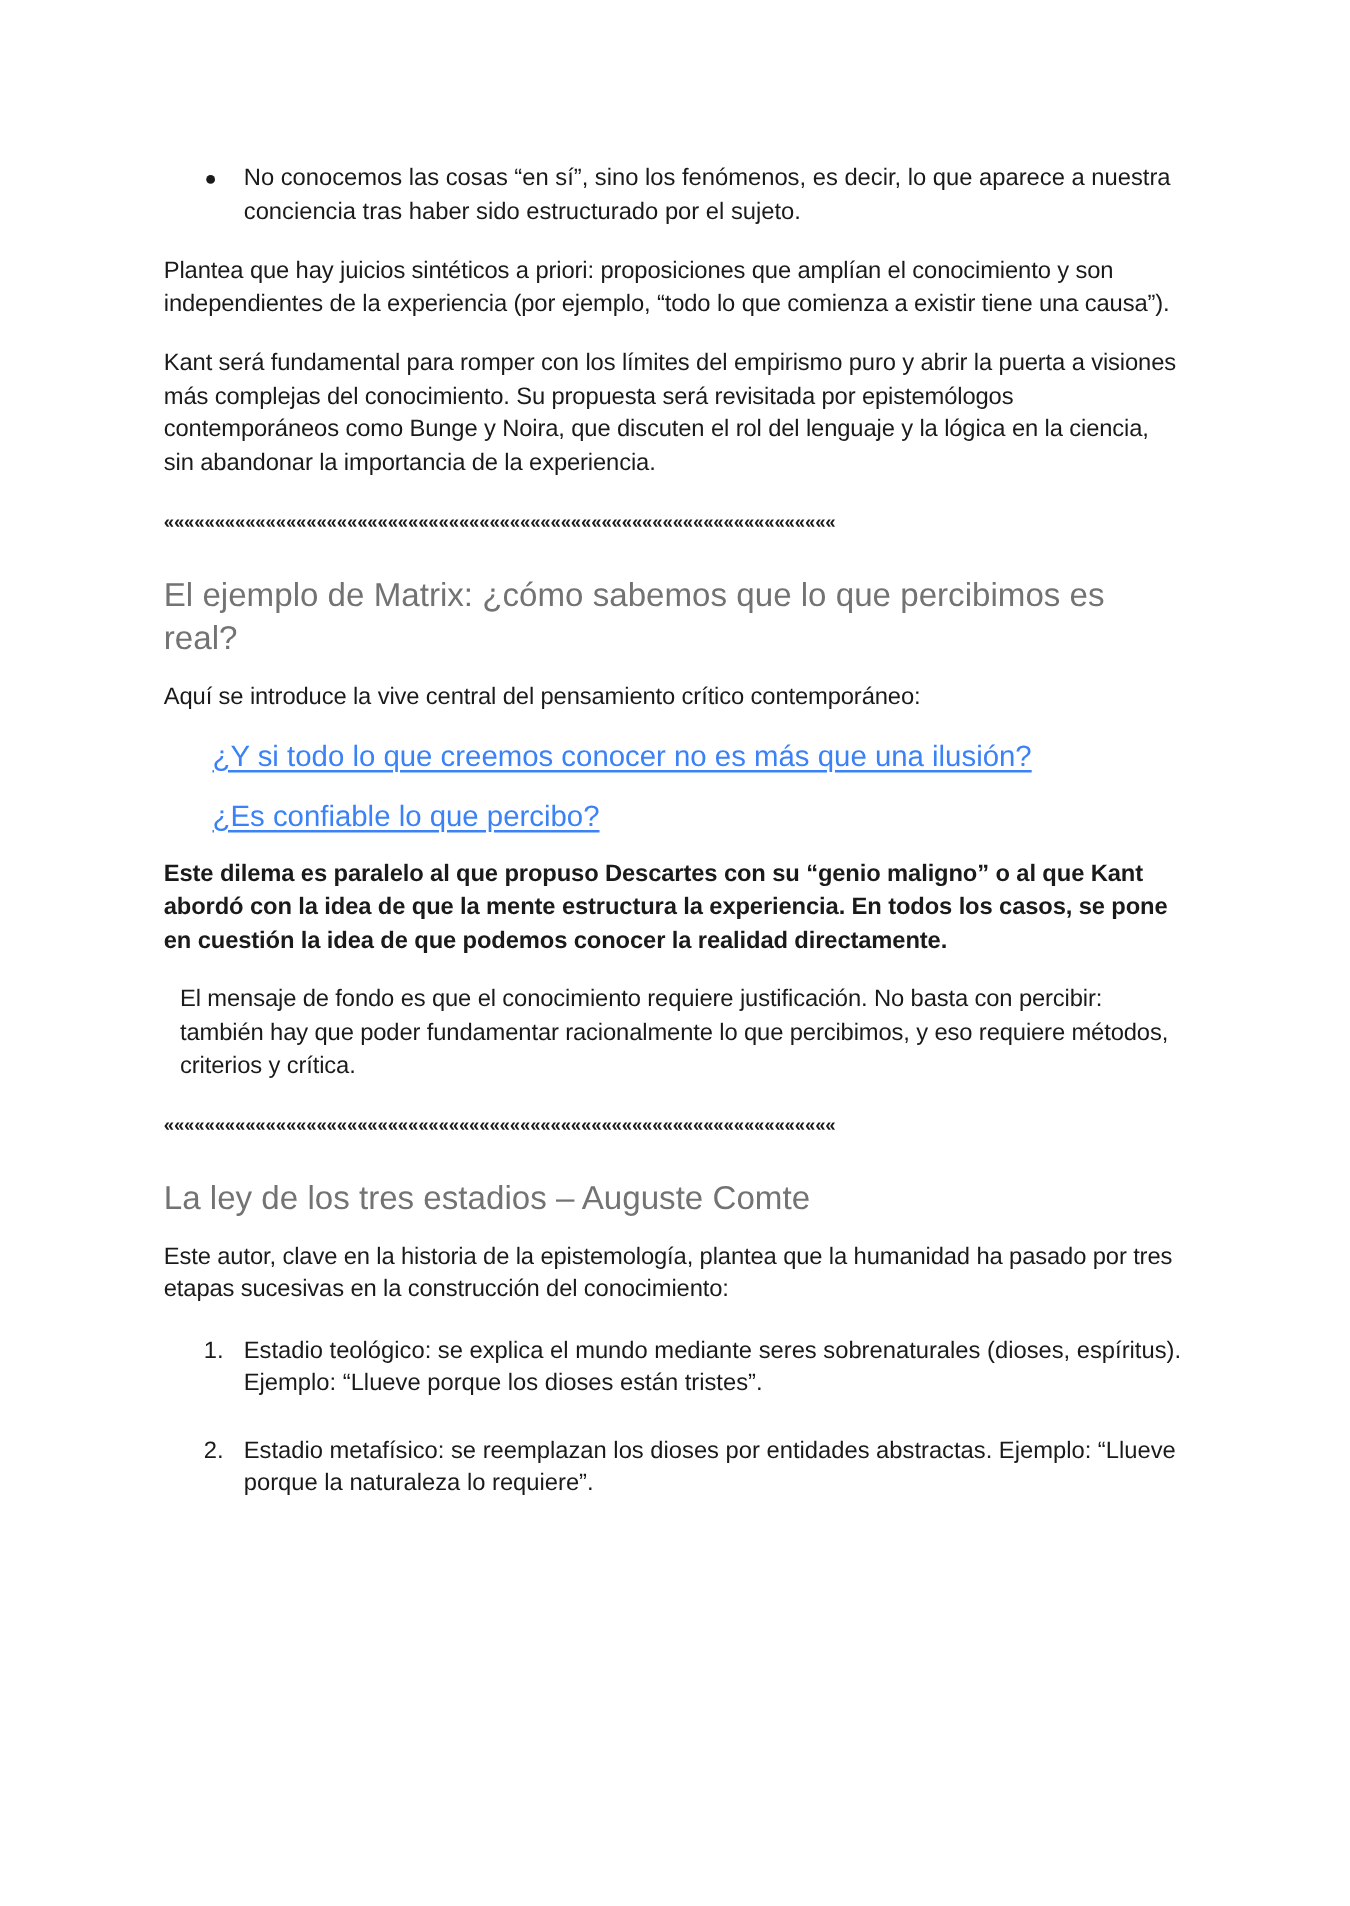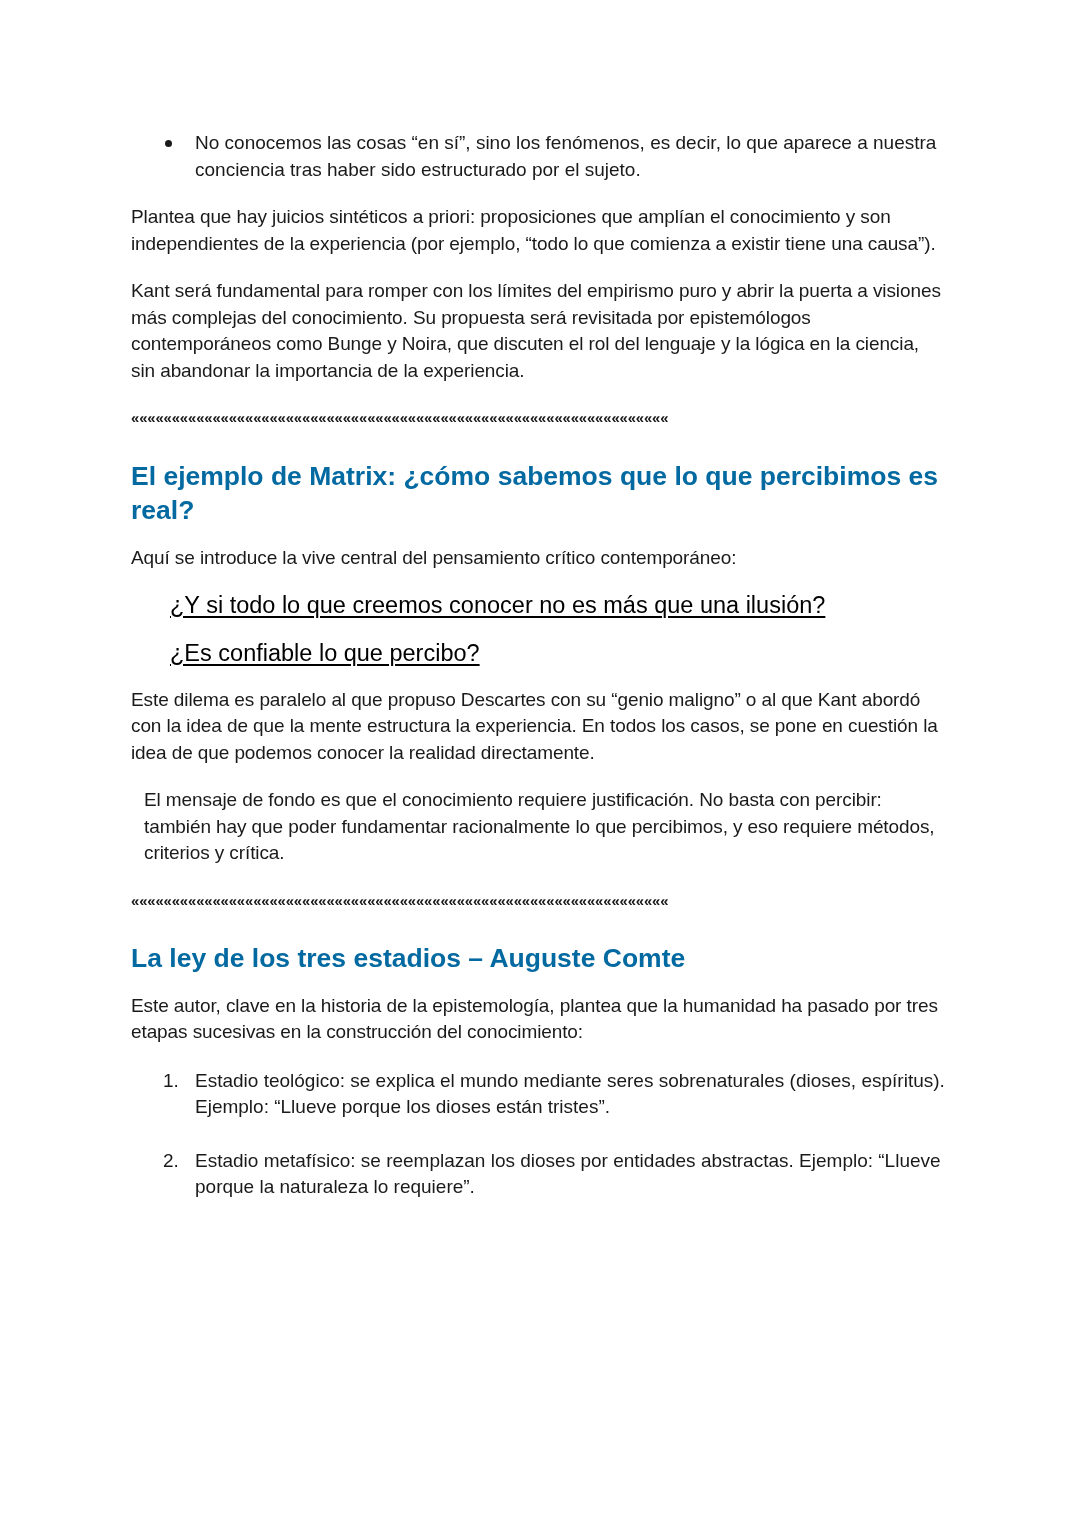--- a/index.html
+++ b/index.html
@@ -51,33 +51,33 @@
       font-size: 15px;
       letter-spacing: -0.2px;
       line-height: 20px;
       white-space: nowrap;
       color: #1a1a1a;
       font-weight: bold;
     }
     .h2 {
       font-size: 26.5px;
       line-height: 34px;
-      font-weight: bold;
+      font-weight: normal;
       margin: 0;
-      color: #0369a1;
+      color: #737373;
     }
     .question {
       font-size: 23.5px;
       line-height: 30px;
       text-decoration: underline;
       text-underline-offset: 3px;
       text-decoration-thickness: 1.5px;
       margin: 0;
       padding-left: 39px;
-      color: #000000;
+      color: #3b82f6;
     }
     .ol {
       list-style: none;
       margin: 0;
       padding: 0;
     }
     .ol-item {
       position: relative;
       padding-left: 64px;
       font-size: 19px;
@@ -109,21 +109,21 @@
 
   <h2 class="h2" style="margin-top:31px;">El ejemplo de Matrix: ¿cómo sabemos que lo que percibimos es real?</h2>
 
   <p class="p" style="margin-top:18px;">Aquí se introduce la vive central del pensamiento crítico contemporáneo:</p>
 
   <p class="question" style="margin-top:18px;">¿Y si todo lo que creemos conocer no es más que una ilusión?</p>
 
 
   <p class="question" style="margin-top:18px;">¿Es confiable lo que percibo?</p>
 
-  <p class="p" style="margin-top:19px;">Este dilema es paralelo al que propuso Descartes con su “genio maligno” o al que Kant abordó con la idea de que la mente estructura la experiencia. En todos los casos, se pone en cuestión la idea de que podemos conocer la realidad directamente.</p>
+  <p class="p" style="margin-top:19px;font-weight:bold;">Este dilema es paralelo al que propuso Descartes con su “genio maligno” o al que Kant abordó con la idea de que la mente estructura la experiencia. En todos los casos, se pone en cuestión la idea de que podemos conocer la realidad directamente.</p>
 
   <p class="p" style="margin-top:21px;margin-left:13px;">El mensaje de fondo es que el conocimiento requiere justificación. No basta con percibir: también hay que poder fundamentar racionalmente lo que percibimos, y eso requiere métodos, criterios y crítica.</p>
 
   <div class="sep" style="margin-top:24px;">««««««««««««««««««««««««««««««««««««««««««««««««««««««««««««««««««</div>
 
   <h2 class="h2" style="margin-top:30px;">La ley de los tres estadios – Auguste Comte</h2>
 
   <p class="p" style="margin-top:18px;">Este autor, clave en la historia de la epistemología, plantea que la humanidad ha pasado por tres etapas sucesivas en la construcción del conocimiento:</p>
 
   <ol class="ol" style="margin-top:22px;">

